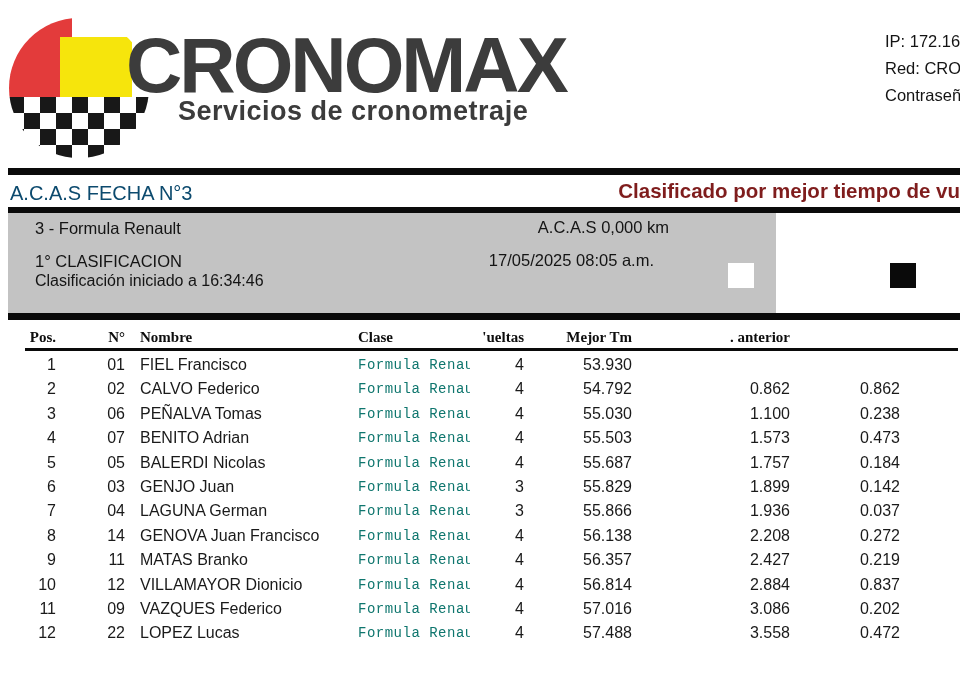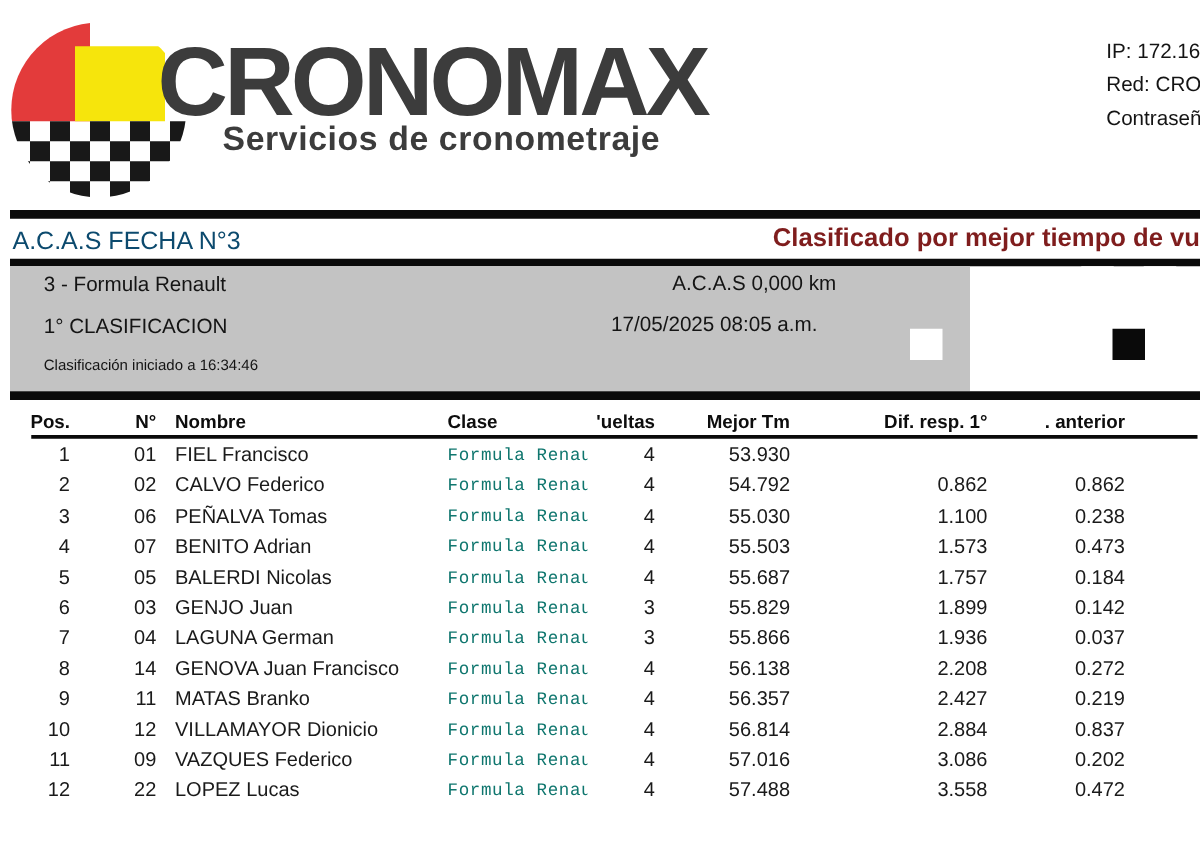--- a/index.html
+++ b/index.html
@@ -49,35 +49,35 @@
   }
 
   
   #session-band {
     position: absolute; left: 8px; top: 213px;
     width: 768px; height: 100px; background: #c3c3c3;
   }
   .session-left { position: absolute; left: 27px; font-size: 16.5px; color: #141414; white-space: nowrap; }
   #session-category { top: 6px; }
   #session-name     { top: 39px; }
-  #session-status   { top: 72px; font-size: 12px; }
+  #session-status   { top: 59px; font-size: 16px; }
   .session-right { position: absolute; font-size: 16.5px; color: #141414; white-space: nowrap; text-align: center; }
   #session-track    { top: 5px;  right: 107px; }
   #session-datetime { top: 38px; right: 122px; }
 
   .checker-cell { position: absolute; width: 26px; height: 25px; background: #ffffff; }
   .checker-cell.black { background: #0a0a0a; }
 
   
   .grid-row {
     position: absolute; left: 8px; width: 896px;
     display: grid;
     grid-template-columns: 54px 67px 229px 112px 58px 110px 156px 110px;
   }
-  #table-header { top: 327px; height: 21px; font-size: 15px; font-weight: 700; color: #0d0d0d; }
+  #table-header { top: 327px; height: 21px; font-size: 15px; font-weight: 700; color: #0d0d0d; font-family: Liberation Serif, serif; }
   #table-header .cell { line-height: 21px; }
   #header-rule {
     position: absolute; left: 25px; top: 348px;
     width: 933px; height: 3px; background: #0a0a0a;
   }
   #table-rows { position: absolute; left: 0; top: 353px; width: 960px; }
   .data-row { height: 24.4px; }
   .data-row .cell { line-height: 24.4px; font-size: 16px; color: #1a1a1a; white-space: nowrap; overflow: hidden; }
   .cell.ra { text-align: right; }
   .cell.la { text-align: left; }
@@ -161,21 +161,20 @@
 </div>
 <div id="bar-bottom" class="black-bar"></div>
 
 <div id="table-header" class="grid-row">
   <div class="cell ra pr6">Pos.</div>
   <div class="cell ra pr4">N°</div>
   <div class="cell la pl11">Nombre</div>
   <div class="cell la">Clase</div>
   <div class="cell ra pr4">'ueltas</div>
   <div class="cell ra pr6">Mejor Tm</div>
-  <div class="cell ra pr4">Dif. resp. 1°</div>
   <div class="cell ra pr4">. anterior</div>
 </div>
 <div id="header-rule"></div>
 <div id="table-rows">
     <div class="grid-row data-row" style="position: relative;">
       <div class="cell ra pr6">1</div>
       <div class="cell ra pr4">01</div>
       <div class="cell la pl11">FIEL Francisco</div>
       <div class="cell la clase">Formula Renau</div>
       <div class="cell ra pr4">4</div>

